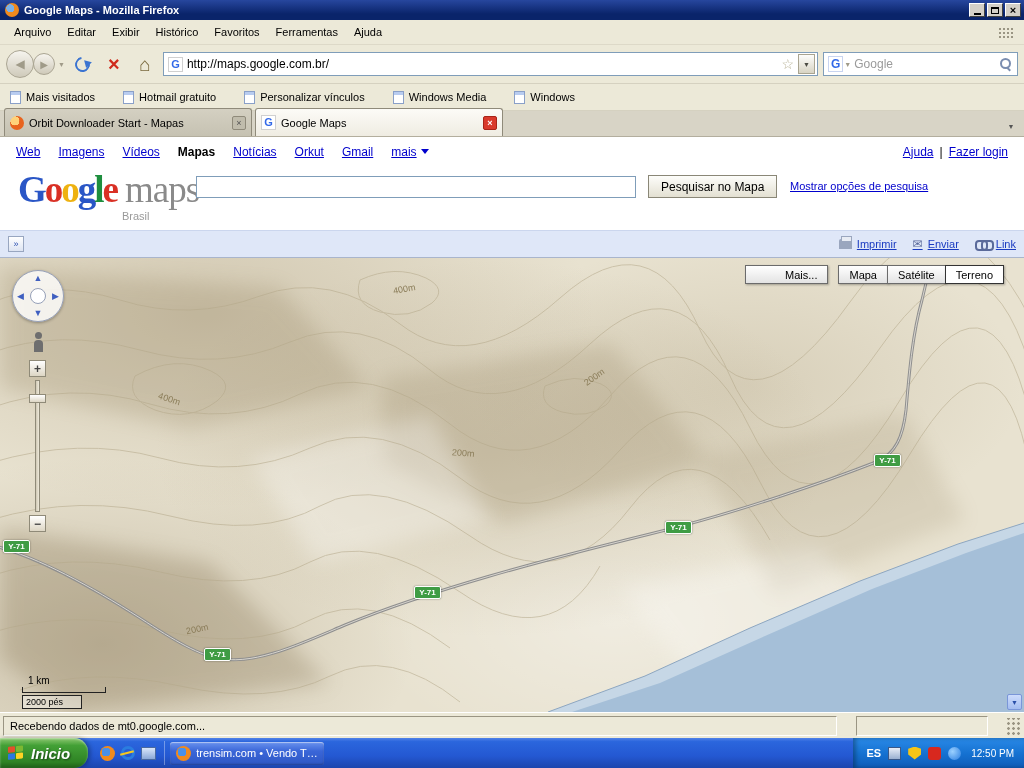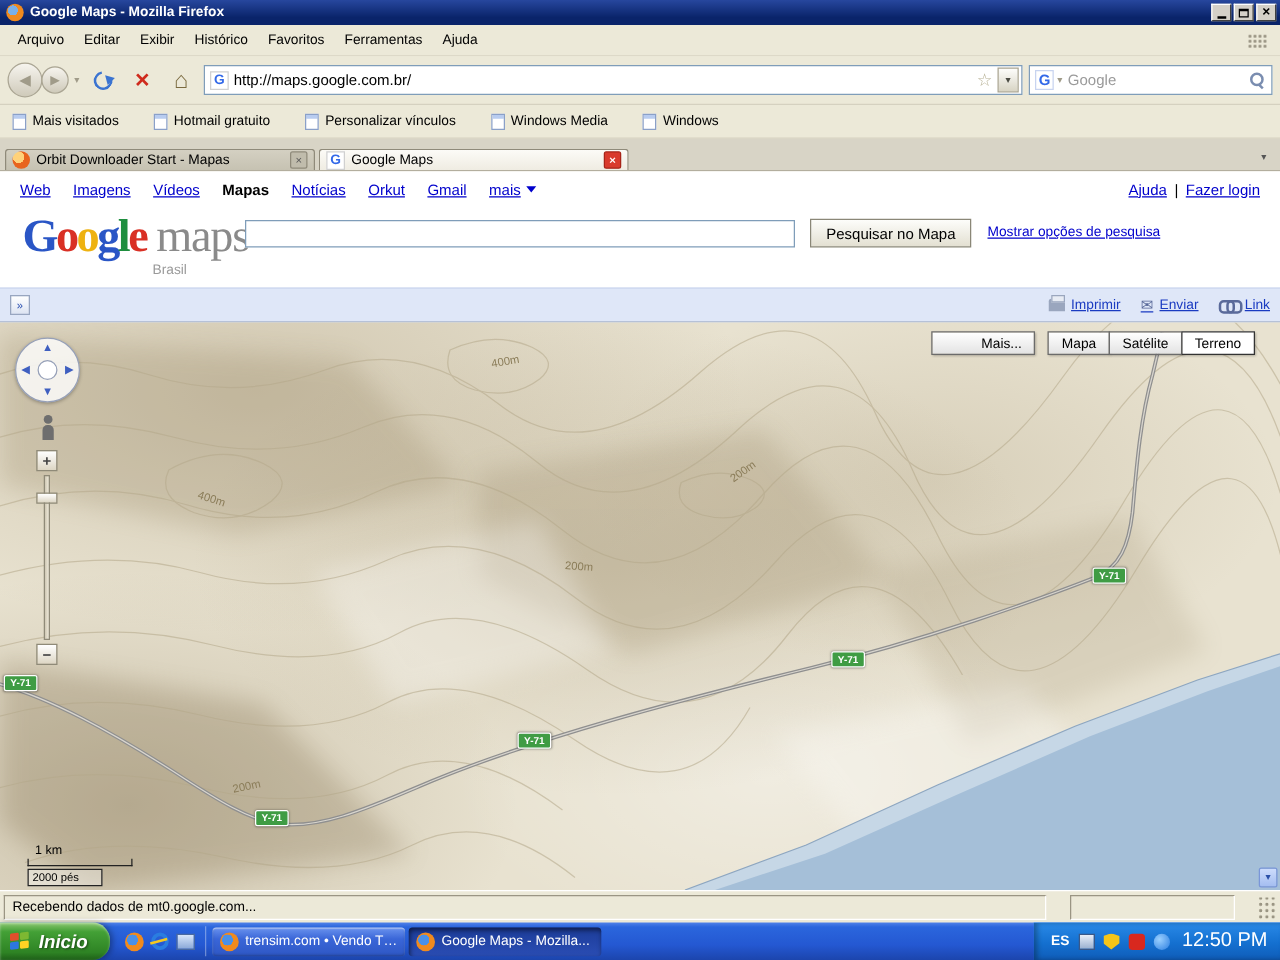--- a/index.html
+++ b/index.html
@@ -56,21 +56,21 @@
 
   
   .bookmarksbar { position:absolute; top:84px; left:0; right:0; height:27px; background:#ece9d8;
     display:flex; align-items:center; padding:0 10px; gap:28px; border-bottom:1px solid #d5d1c0; }
   .bm { display:flex; align-items:center; gap:5px; }
   .bm-icon { width:11px; height:13px; background:#fff; border:1px solid #8aa0c8; box-shadow:inset 0 3px 0 #b8ccf0; flex:none; }
 
   
   .tabbar { position:absolute; top:111px; left:0; right:0; height:26px; background:#d8d4c6;
     display:flex; align-items:flex-end; padding:2px 4px 0; gap:3px; border-bottom:1px solid #b3ae9e; }
-  .tab { width:248px; height:17px; border:1px solid #8f8a7a; border-bottom:none; border-radius:3px 3px 0 0;
+  .tab { width:248px; height:28px; border:1px solid #8f8a7a; border-bottom:none; border-radius:3px 3px 0 0;
     display:flex; align-items:center; padding:0 5px; gap:5px; }
   .tab.inactive { background:linear-gradient(#d4d0c2,#c6c2b2); }
   .tab.active { background:linear-gradient(#fcfbf7,#efece2); }
   .tab-label { flex:1; overflow:hidden; text-overflow:ellipsis; white-space:nowrap; }
   .orbit-ico { width:14px; height:14px; border-radius:50%; flex:none;
     background:radial-gradient(circle at 35% 35%, #ffd27a 0 35%, #e8641e 36% 100%); }
   .tclose { width:14px; height:14px; display:flex; align-items:center; justify-content:center;
     font-size:9px; border-radius:2px; flex:none; }
   .tclose.gray { background:#c0bcac; border:1px solid #8f8a7a; color:#555; }
   .tclose.red { background:#d93a2c; border:1px solid #a82418; color:#fff; font-weight:bold; }
@@ -206,21 +206,21 @@
   .task-label { overflow:hidden; text-overflow:ellipsis; white-space:nowrap; }
   .tray { margin-left:auto; height:30px; display:flex; align-items:center; gap:7px; padding:0 10px 0 14px;
     background:linear-gradient(180deg,#2a8ae8 0%,#1470d0 55%,#0f5cb8 100%);
     box-shadow:inset 3px 0 4px rgba(0,0,0,.3); color:#fff; flex:none; }
   .lang { font-size:11px; font-weight:bold; }
   .ti { width:13px; height:13px; flex:none; }
   .ti-monitor { background:linear-gradient(#e8eef8,#9ab0d0); border:1px solid #3a5888; }
   .ti-shield { background:#f5c518; clip-path:polygon(50% 0,100% 18%,100% 62%,50% 100%,0 62%,0 18%); }
   .ti-red { background:#d8281e; border-radius:3px; }
   .ti-orb { background:radial-gradient(circle at 35% 35%, #9ad0ff, #2a7de0); border-radius:50%; }
-  .clock { font-size:16px; margin-left:3px; }
+  .clock { font-size:10px; margin-left:3px; }
 </style>
 </head>
 <body>
 
 <div class="screen">
 
   <div class="titlebar">
     <span class="ff-logo"></span>
     <span>Google Maps - Mozilla Firefox</span>
     <span class="win-controls">
@@ -466,24 +466,20 @@
     <span class="quicklaunch">
       <span class="ql-ff"></span>
       <span class="ql-ie"></span>
       <span class="ql-desk"></span>
     </span>
     <span class="taskbtns">
       <span class="taskbtn">
         <span class="task-ff"></span>
         <span class="task-label">trensim.com • Vendo Tóp...</span>
       </span>
-      <span class="taskbtn active">
-        <span class="task-ff"></span>
-        <span class="task-label">Google Maps - Mozilla...</span>
-      </span>
     </span>
     <span class="tray">
       <span class="lang">ES</span>
       <span class="ti ti-monitor"></span>
       <span class="ti ti-shield"></span>
       <span class="ti ti-red"></span>
       <span class="ti ti-orb"></span>
       <span class="clock">12:50 PM</span>
     </span>
   </div>

